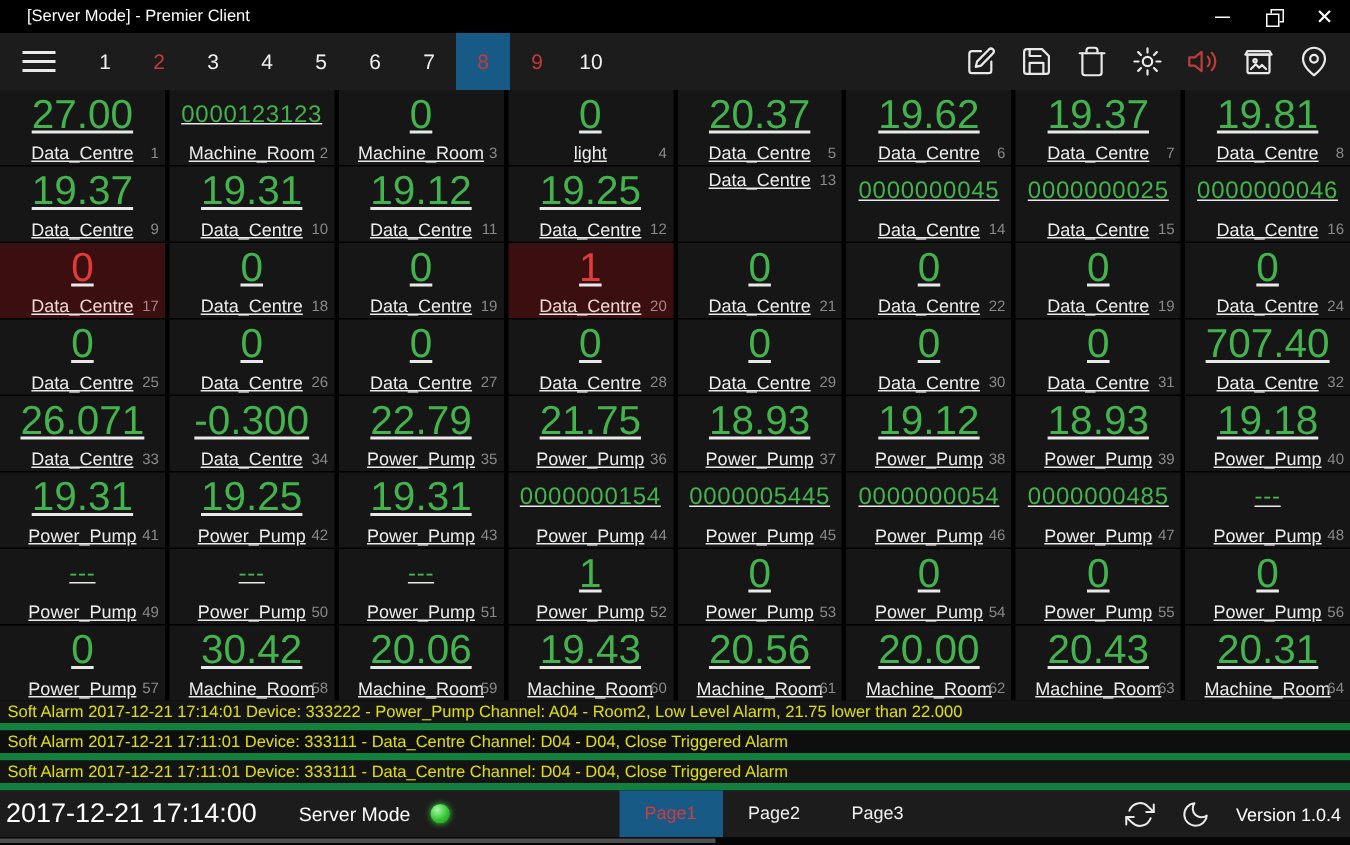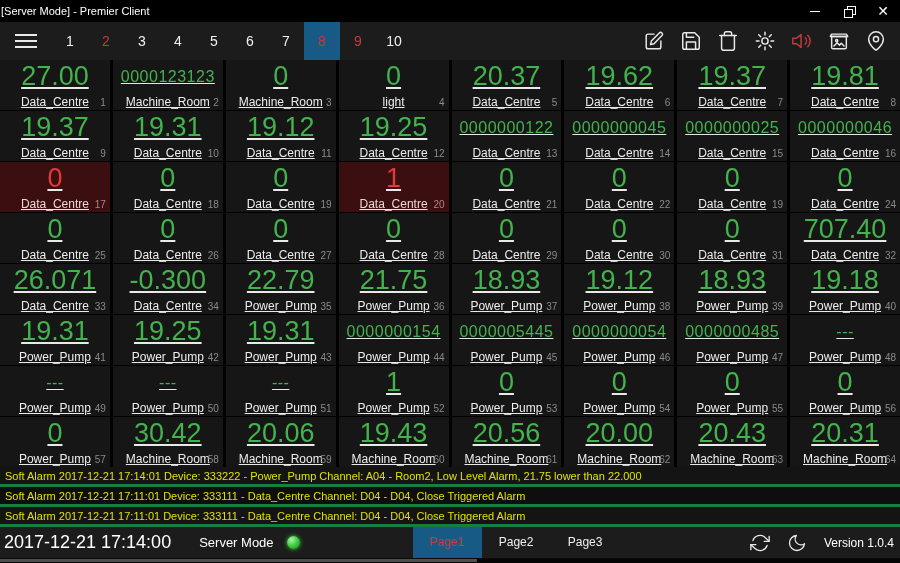--- a/index.html
+++ b/index.html
@@ -1,21 +1,21 @@
 <!DOCTYPE html>
 <html><head>
 <meta charset="utf-8">
 <style>
   * { margin:0; padding:0; box-sizing:border-box; }
   html,body { width:900px; height:563px; overflow:hidden; }
   body { background:#0a0a0a; font-family:"Liberation Sans", sans-serif; color:#e9e9e9; }
 
   
   .titlebar { height:22px; background:#000; display:flex; align-items:center; }
-  .win-title { font-size:11px; color:#fff; padding-left:1px; }
+  .win-title { font-size:11px; color:#fff; padding-left:18px; }
   .win-controls { margin-left:auto; display:flex; height:100%; }
   .win-btn { width:34px; height:22px; display:flex; align-items:center; justify-content:center; color:#fff; cursor:default; }
   .min-glyph { width:10px; height:1px; background:#fff; display:block; }
   .restore-glyph { position:relative; width:10px; height:10px; display:block; }
   .restore-glyph::before { content:""; position:absolute; top:0; left:3px; width:7px; height:7px; border:1px solid #fff; }
   .restore-glyph::after { content:""; position:absolute; top:3px; left:0; width:7px; height:7px; border:1px solid #fff; background:#000; }
   .close-glyph { font-size:14px; line-height:1; }
 
   
   .toolbar { height:38px; background:#1c1c1c; display:flex; align-items:center; }
@@ -39,21 +39,21 @@
   .cell-footer { height:17px; position:relative; display:flex; align-items:center; justify-content:center; }
   .label { font-size:12px; color:#ededed; }
   .idx { position:absolute; right:4px; bottom:2px; font-size:10px; color:#8a8a8a; }
   .cell.alarm { background:#3b0f0f; }
   .cell.alarm .value { color:#e03a3a; }
   .cell.alarm .label { color:#f0d6d6; }
   .cell.alarm .idx { color:#b28585; }
 
   
   .alarms { height:60px; background:#000; }
-  .alarm-row { height:20px; border-bottom:3px solid #15803d; background:#141414; display:flex; align-items:center; cursor:pointer; }
+  .alarm-row { height:20px; border-bottom:5px solid #15803d; background:#141414; display:flex; align-items:center; cursor:pointer; }
   .alarm-row:nth-child(even) { background:#0e0e0e; }
   .alarm-text { font-size:11px; color:#e1e100; padding-left:5px; white-space:nowrap; }
 
   
   .statusbar { height:31px; background:#1c1c1c; display:flex; align-items:stretch; }
   .sb-time { align-self:center; padding-left:4px; font-size:18px; color:#fff; }
   .sb-mode { align-self:center; margin-left:28px; font-size:13px; color:#fff; }
   .sb-dot { align-self:center; margin-left:13px; width:13px; height:13px; border-radius:50%;
             background:radial-gradient(circle at 35% 30%, #a5f7a5, #35c435 55%, #178a17);
             box-shadow:0 0 4px #39d439; }
@@ -239,21 +239,20 @@
 
   <div class="cell">
     <div class="value">19.25</div>
     <div class="cell-footer">
       <span class="label">Data_Centre</span>
       <span class="idx">12</span>
     </div>
   </div>
 
   <div class="cell small">
-    <div class="value">0000000122</div>
     <div class="cell-footer">
       <span class="label">Data_Centre</span>
       <span class="idx">13</span>
     </div>
   </div>
 
   <div class="cell small">
     <div class="value">0000000045</div>
     <div class="cell-footer">
       <span class="label">Data_Centre</span>

